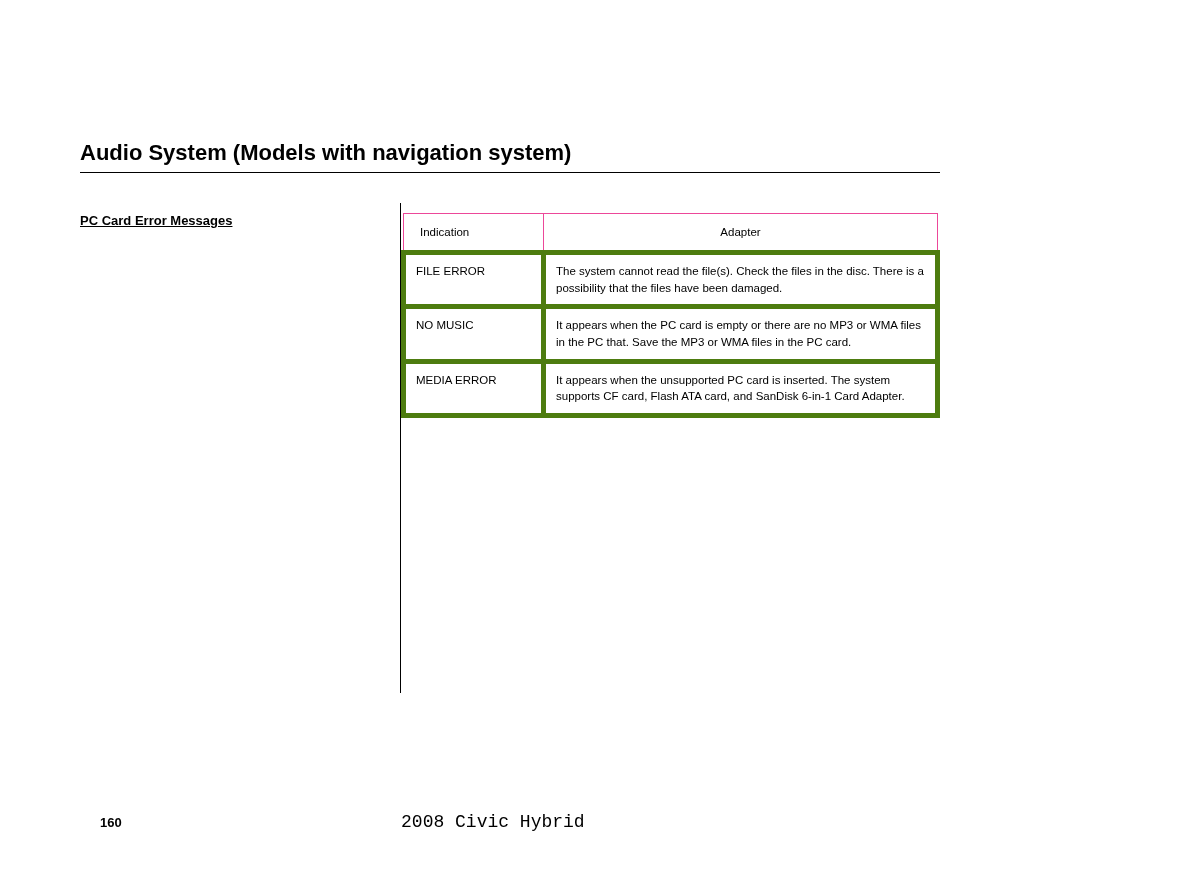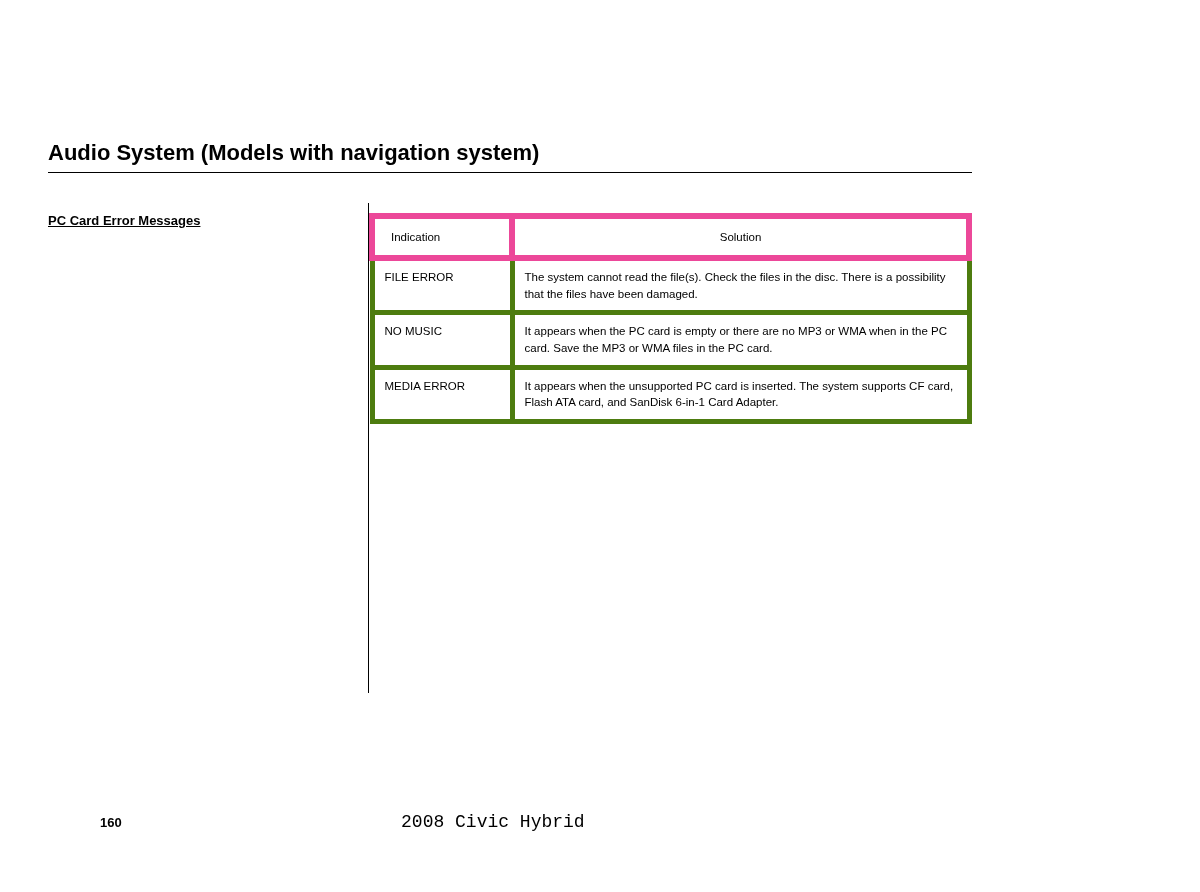--- a/index.html
+++ b/index.html
@@ -15,21 +15,21 @@
       font-family: Georgia, 'Times New Roman', serif;
       font-size: 13px;
       color: #000000;
       overflow: hidden;
     }
 
     .page {
       width: 1020px;
       height: 892px;
       position: relative;
-      padding: 0 48px;
+      padding: 0 80px;
     }
 
     .header-section {
       padding-top: 140px;
     }
 
     .page-title {
       font-size: 22px;
       font-weight: bold;
       font-family: Arial, Helvetica, sans-serif;
@@ -82,21 +82,21 @@
     }
 
     .error-table {
       width: 100%;
       border-collapse: collapse;
       font-family: Arial, Helvetica, sans-serif;
       font-size: 12px;
     }
 
     .error-table th {
-      border: 6px solid #ec4899;
+      border: 1px solid #ec4899;
       padding: 12px 16px;
       text-align: center;
       font-weight: normal;
       font-size: 13px;
     }
 
     .error-table td {
       border: 5px solid #4d7c0f;
       padding: 8px 10px;
       vertical-align: top;
@@ -152,31 +152,31 @@
       <div class="section-heading">PC Card Error Messages</div>
     </div>
 
     <div class="divider-line"></div>
 
     <div class="right-column">
       <table class="error-table">
         <thead>
           <tr>
             <th class="indication-col">Indication</th>
-            <th class="solution-col">Solution</th>
+            <th class="solution-col">Adapter</th>
           </tr>
         </thead>
         <tbody id="table-body">
         <tr>
               <td class="indication-col">FILE ERROR</td>
               <td class="solution-col">The system cannot read the file(s). Check the files in the disc. There is a possibility that the files have been damaged.</td>
             </tr>
             <tr>
               <td class="indication-col">NO MUSIC</td>
-              <td class="solution-col">It appears when the PC card is empty or there are no MP3 or WMA when in the PC card. Save the MP3 or WMA files in the PC card.</td>
+              <td class="solution-col">It appears when the PC card is empty or there are no MP3 or WMA files in the PC that. Save the MP3 or WMA files in the PC card.</td>
             </tr>
             <tr>
               <td class="indication-col">MEDIA ERROR</td>
               <td class="solution-col">It appears when the unsupported PC card is inserted. The system supports CF card, Flash ATA card, and SanDisk 6-in-1 Card Adapter.</td>
             </tr>
           </tbody>
       </table>
     </div>
 
   </div>

